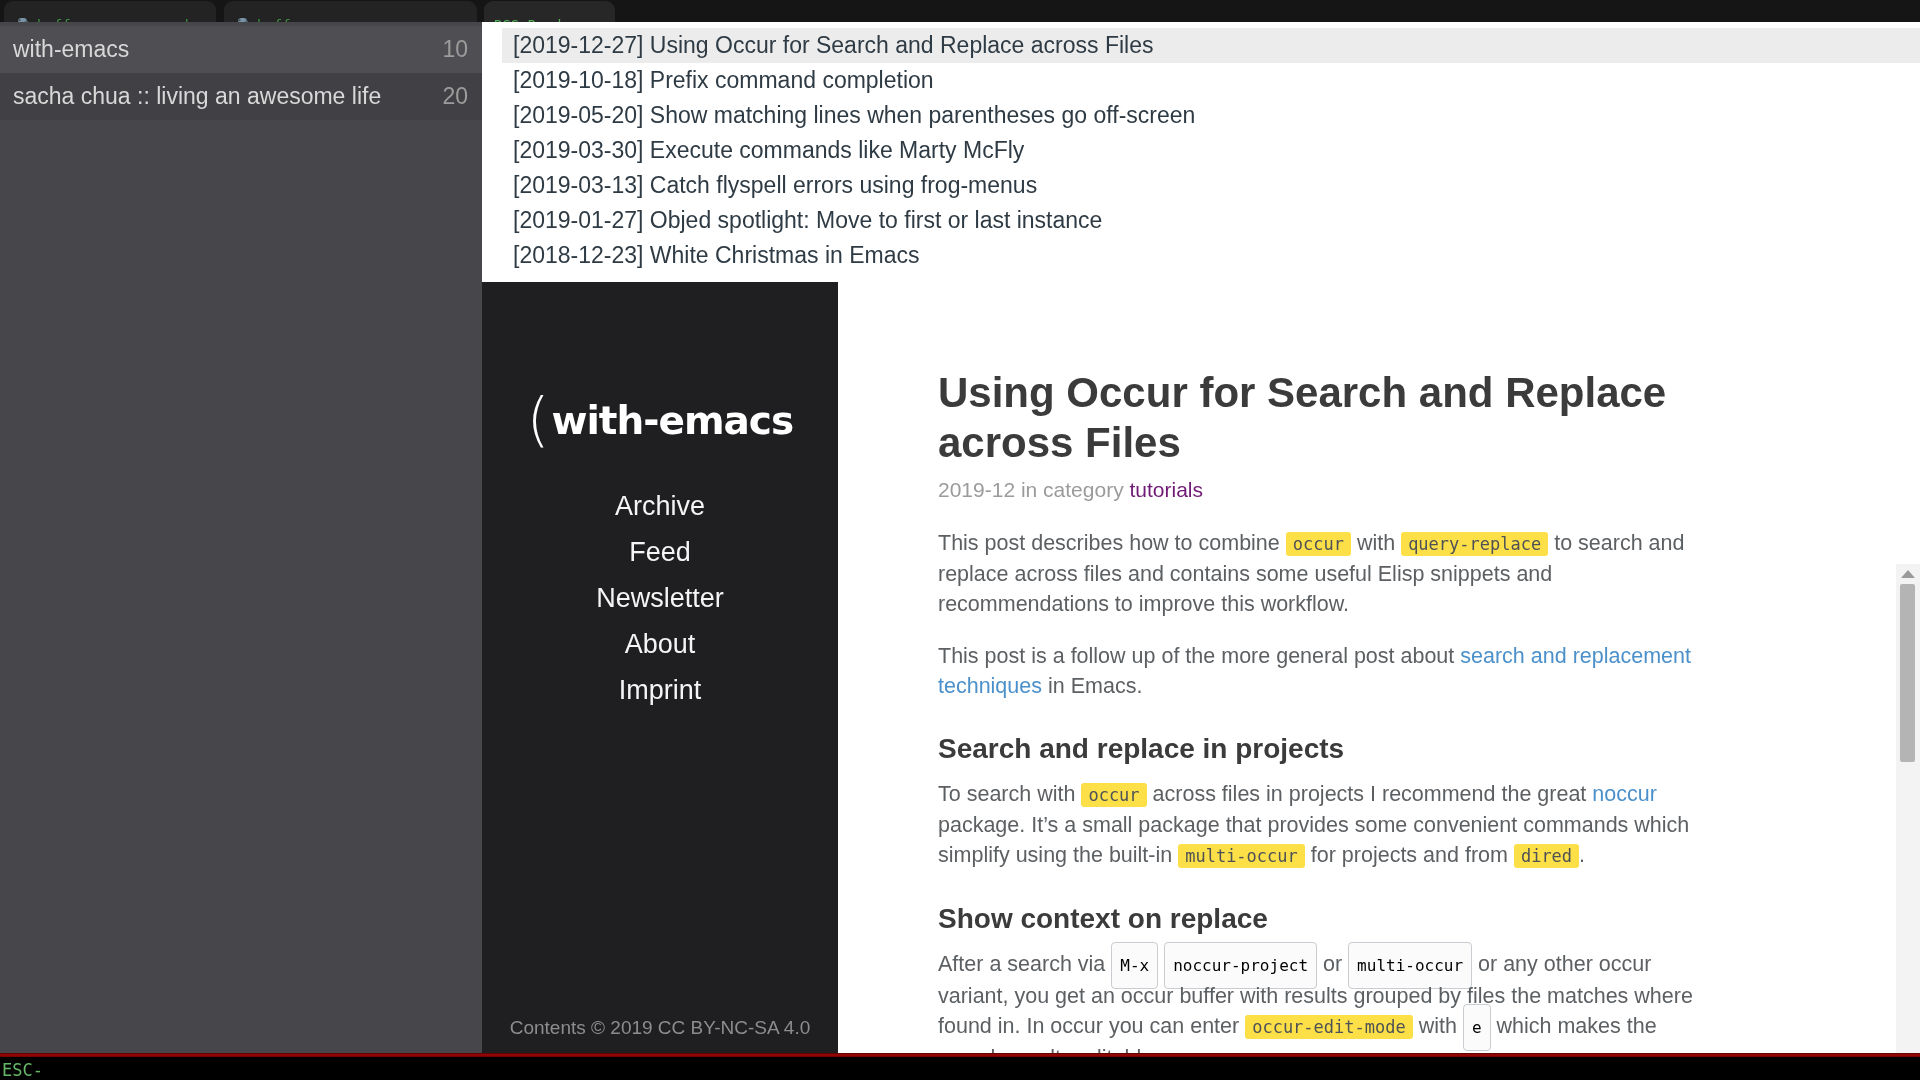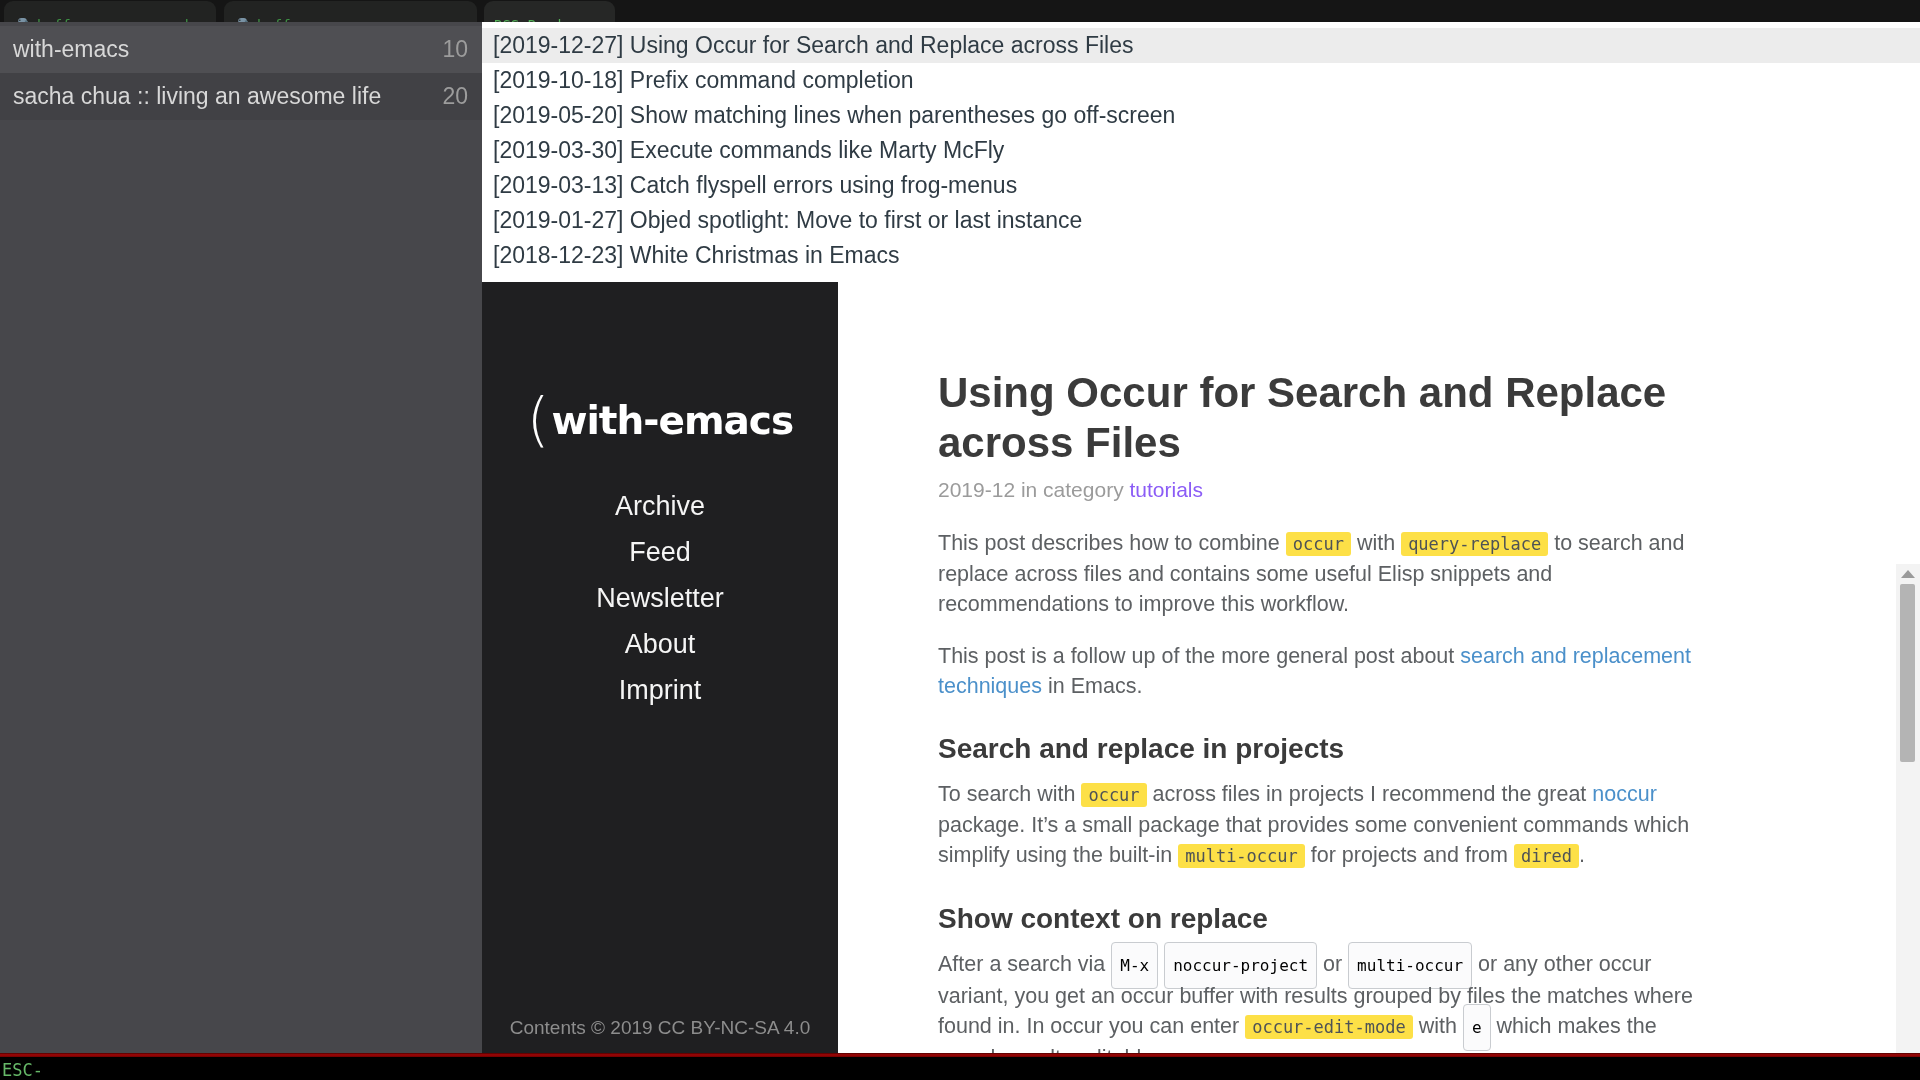--- a/index.html
+++ b/index.html
@@ -23,21 +23,21 @@
   .feedrow.alt{background:#414145;}
   .feedrow .ftitle{flex:1;font-size:23px;color:#d8d8d8;white-space:nowrap;overflow:hidden;}
   .feedrow .fcount{font-size:23px;color:#9c9c9c;margin-left:10px;}
   .feedpanel .rows{padding-top:4px;}
   .feedrow{height:47px;}
 
   
   .articlelist{position:absolute;left:482px;top:22px;width:1438px;height:260px;background:#ffffff;}
   .articlelist .rows{padding-top:6px;}
   .artrow{height:35px;display:flex;align-items:center;padding-left:11px;
-          font-size:23px;color:#2f3b44;white-space:nowrap;cursor:default;}
+          font-size:23px;color:#2f3b44;white-space:nowrap;cursor:default;margin-left:20px;}
   .artrow.sel{background:#ececec;}
 
   
   .webview{position:absolute;left:482px;top:282px;width:1438px;height:771px;background:#ffffff;}
 
   .sitesidebar{position:absolute;left:0;top:0;width:356px;height:771px;background:#1f1f21;
                text-align:center;box-sizing:border-box;padding-top:106px;}
   .logo{color:#ffffff;white-space:nowrap;line-height:64px;}
   .logo .paren{font-family:"DejaVu Sans",sans-serif;font-weight:300;font-size:58px;
                vertical-align:-6px;margin-right:2px;}
@@ -45,21 +45,21 @@
   .sitenav{margin-top:22px;}
   .navitem{display:block;font-size:27px;color:#f5f5f5;line-height:46px;text-decoration:none;cursor:pointer;}
   .sitefooter{position:absolute;left:0;bottom:14px;width:100%;
               font-size:19px;color:#8d8d8d;}
 
   .sitecontent{position:absolute;left:356px;top:0;width:1058px;height:771px;background:#ffffff;
                box-sizing:border-box;padding:86px 170px 0 100px;overflow:hidden;}
   .posttitle{font-family:"Liberation Sans",sans-serif;font-weight:bold;font-size:42px;
              line-height:50px;color:#3b3b3b;margin:0 0 10px 0;max-width:760px;}
   .postmeta{font-size:21px;color:#9b9b9b;margin:0 0 26px 0;}
-  .postmeta a{color:#8b5cf6;text-decoration:none;cursor:pointer;margin-top:17px;}
+  .postmeta a{color:#701a75;text-decoration:none;cursor:pointer;margin-top:17px;}
   .postbody{max-width:755px;}
   .postbody p{font-size:21.5px;line-height:30px;color:#5d6063;margin:0 0 22px 0;}
   .postbody h2{font-family:"Liberation Sans",sans-serif;font-weight:bold;font-size:28px;
                color:#3b3b3b;margin:32px 0 14px 0;}
   .postbody a{color:#4b90ca;text-decoration:none;cursor:pointer;}
   .chip{font-family:"DejaVu Sans Mono",monospace;font-size:17px;color:#4e5256;
         background:#fde047;border-radius:3px;padding:2px 7px;white-space:nowrap;}
   .kbd{font-family:"DejaVu Sans Mono",monospace;font-size:16px;color:#000000;
        background:#fbfbfc;border:1px solid #c9ccd0;border-radius:4px;padding:13px 8px;white-space:nowrap;}
 

